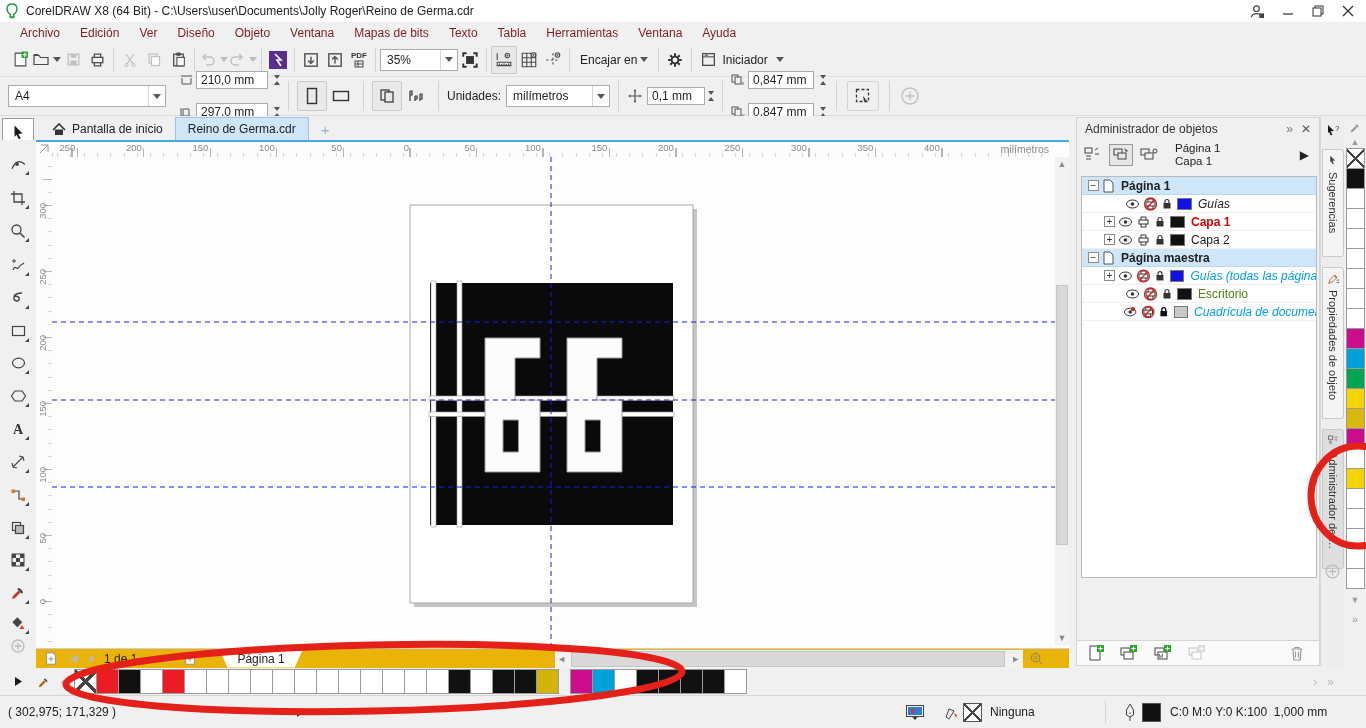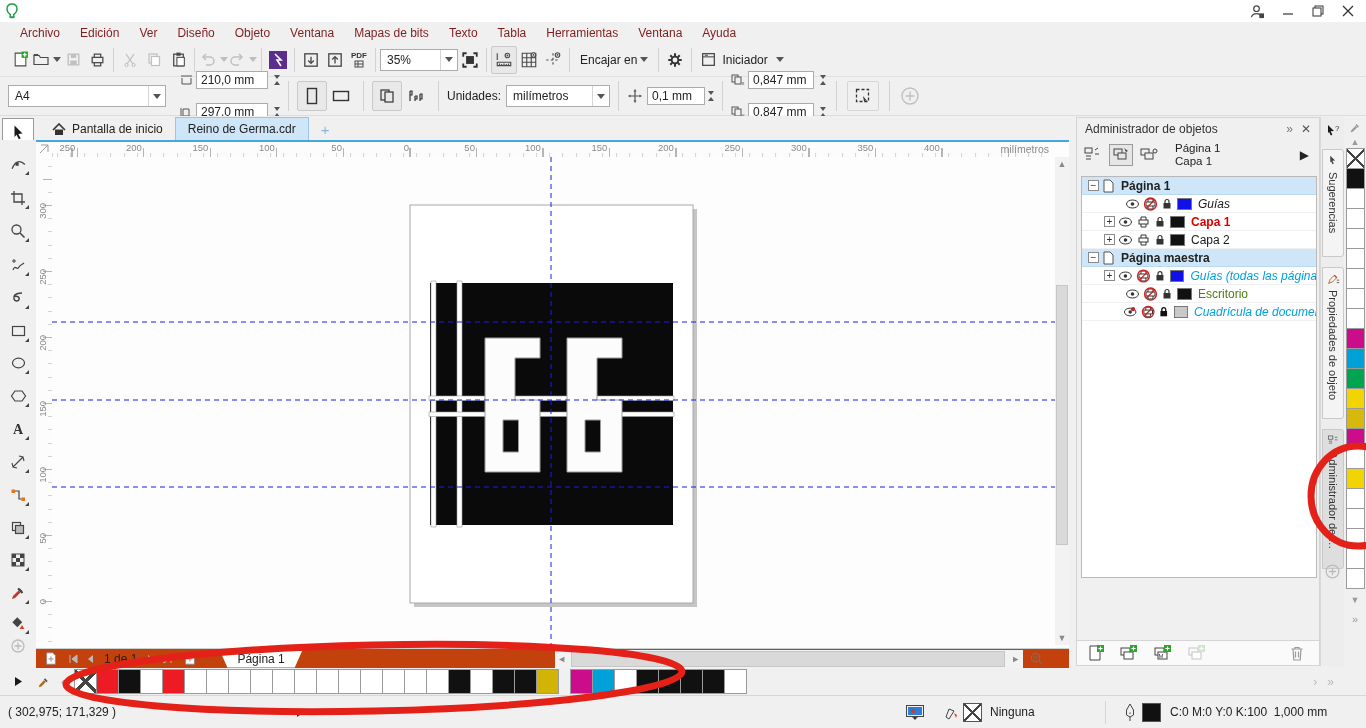--- a/index.html
+++ b/index.html
@@ -75,21 +75,21 @@
   
   #dstrip{left:1320px;top:117px;width:24px;height:549px;background:#ededed;border-left:1px solid #d8d8d8;}
   .vtab{position:absolute;left:1px;width:22px;background:#f4f4f4;border:1px solid #c9c9c9;box-sizing:border-box;border-radius:0 3px 3px 0;display:flex;flex-direction:column;align-items:center;padding-top:4px;gap:5px;}
   .vtab .vt{writing-mode:vertical-rl;font-size:11px;color:#333;}
   .vtab.active{background:#dedede;}
   
   #vpalette{left:1344px;top:117px;width:22px;height:578px;background:#f0f0f0;display:flex;flex-direction:column;align-items:center;}
   .vswatches{display:flex;flex-direction:column;margin-top:2px;}
   .vswatches .swatch{width:17px;height:19px;border:1px solid #9a9a9a;margin-top:-1px;background:#fff;}
   
-  #pagenav{left:36px;top:648px;width:1033px;height:20px;background:#c2410c;border-top:1px solid #cfcfcf;box-sizing:border-box;display:flex;align-items:center;}
+  #pagenav{left:36px;top:648px;width:1033px;height:20px;background:#eab308;border-top:1px solid #cfcfcf;box-sizing:border-box;display:flex;align-items:center;}
   .ptab{height:18px;background:#fff;display:flex;align-items:center;padding:0 18px;clip-path:polygon(0 0,100% 0,calc(100% - 8px) 100%,8px 100%);border-top:1px solid #bbb;box-sizing:border-box;}
   
   #docpalette{left:0;top:668px;width:1344px;height:27px;background:#f0f0f0;display:flex;align-items:center;}
   .docswatches{display:flex;}
   .docswatches .swatch{width:21px;height:23px;border:1px solid #9a9a9a;margin-left:-1px;background:#fff;}
   .swatch.none{background:
      linear-gradient(45deg,transparent 45%,#444 45% 55%,transparent 55%),
      linear-gradient(-45deg,transparent 45%,#444 45% 55%,transparent 55%),#fff !important;}
   .pgap{width:12px;}
   
@@ -100,20 +100,21 @@
 </head>
 <body>
 
 <div id="app">
 
   <div id="titlebar" class="abs">
     <svg class="ic" width="16" height="16" viewBox="0 0 16 16">
       <path d="M8 1C4.5 1 3 3.5 3 6c0 2.6 2 4.6 3.4 5.6L6 14h4l-.4-2.4C11 10.6 13 8.6 13 6c0-2.5-1.5-5-5-5z" fill="none" stroke="#1e9e46" stroke-width="1.4"></path>
       <path d="M6.2 14h3.6v1.2H6.2z" fill="#1e9e46"></path>
     </svg>
+    <span class="wt">CorelDRAW X8 (64 Bit) - C:\Users\user\Documents\Jolly Roger\Reino de Germa.cdr</span>
     <div class="wctl">
       <svg class="ic" width="15" height="15" viewBox="0 0 16 16">
         <circle cx="8" cy="5" r="3" fill="none" stroke="#444" stroke-width="1.3"></circle>
         <path d="M2.5 14c1-3 4-3.8 5.5-3.8S12.5 11 13.5 14" fill="none" stroke="#444" stroke-width="1.3"></path>
         <rect x="11" y="10" width="5" height="5" fill="#444"></rect>
       </svg>
       <svg class="ic" width="12" height="12" viewBox="0 0 12 12">
           <path d="M1 9h10" stroke="#333" stroke-width="1.2"></path>
         </svg>
       <svg class="ic" width="12" height="12" viewBox="0 0 12 12">

